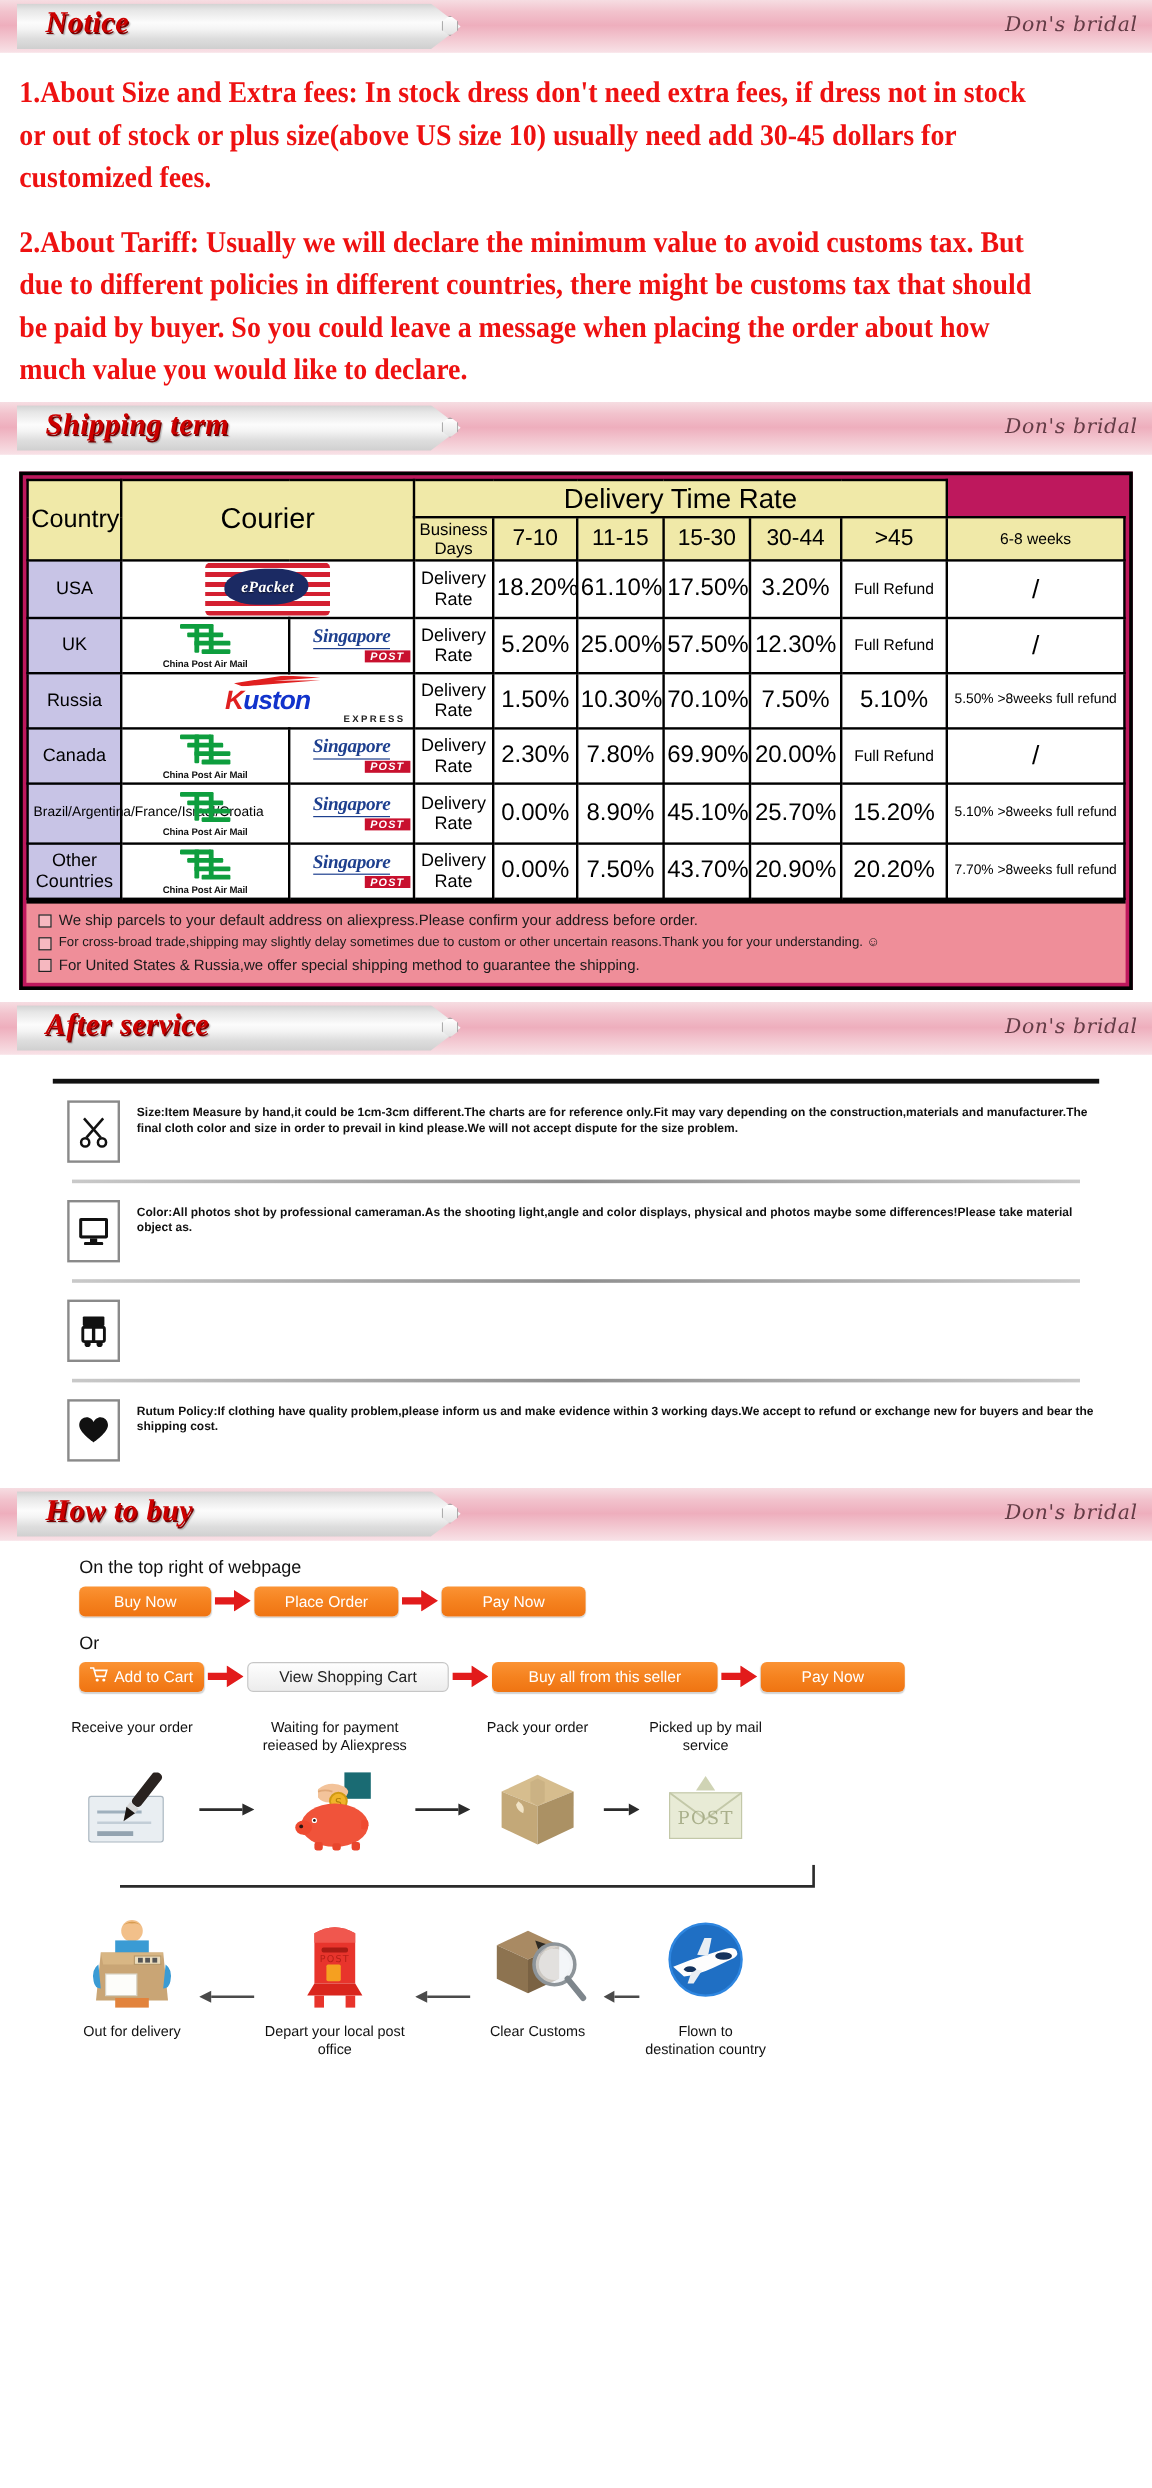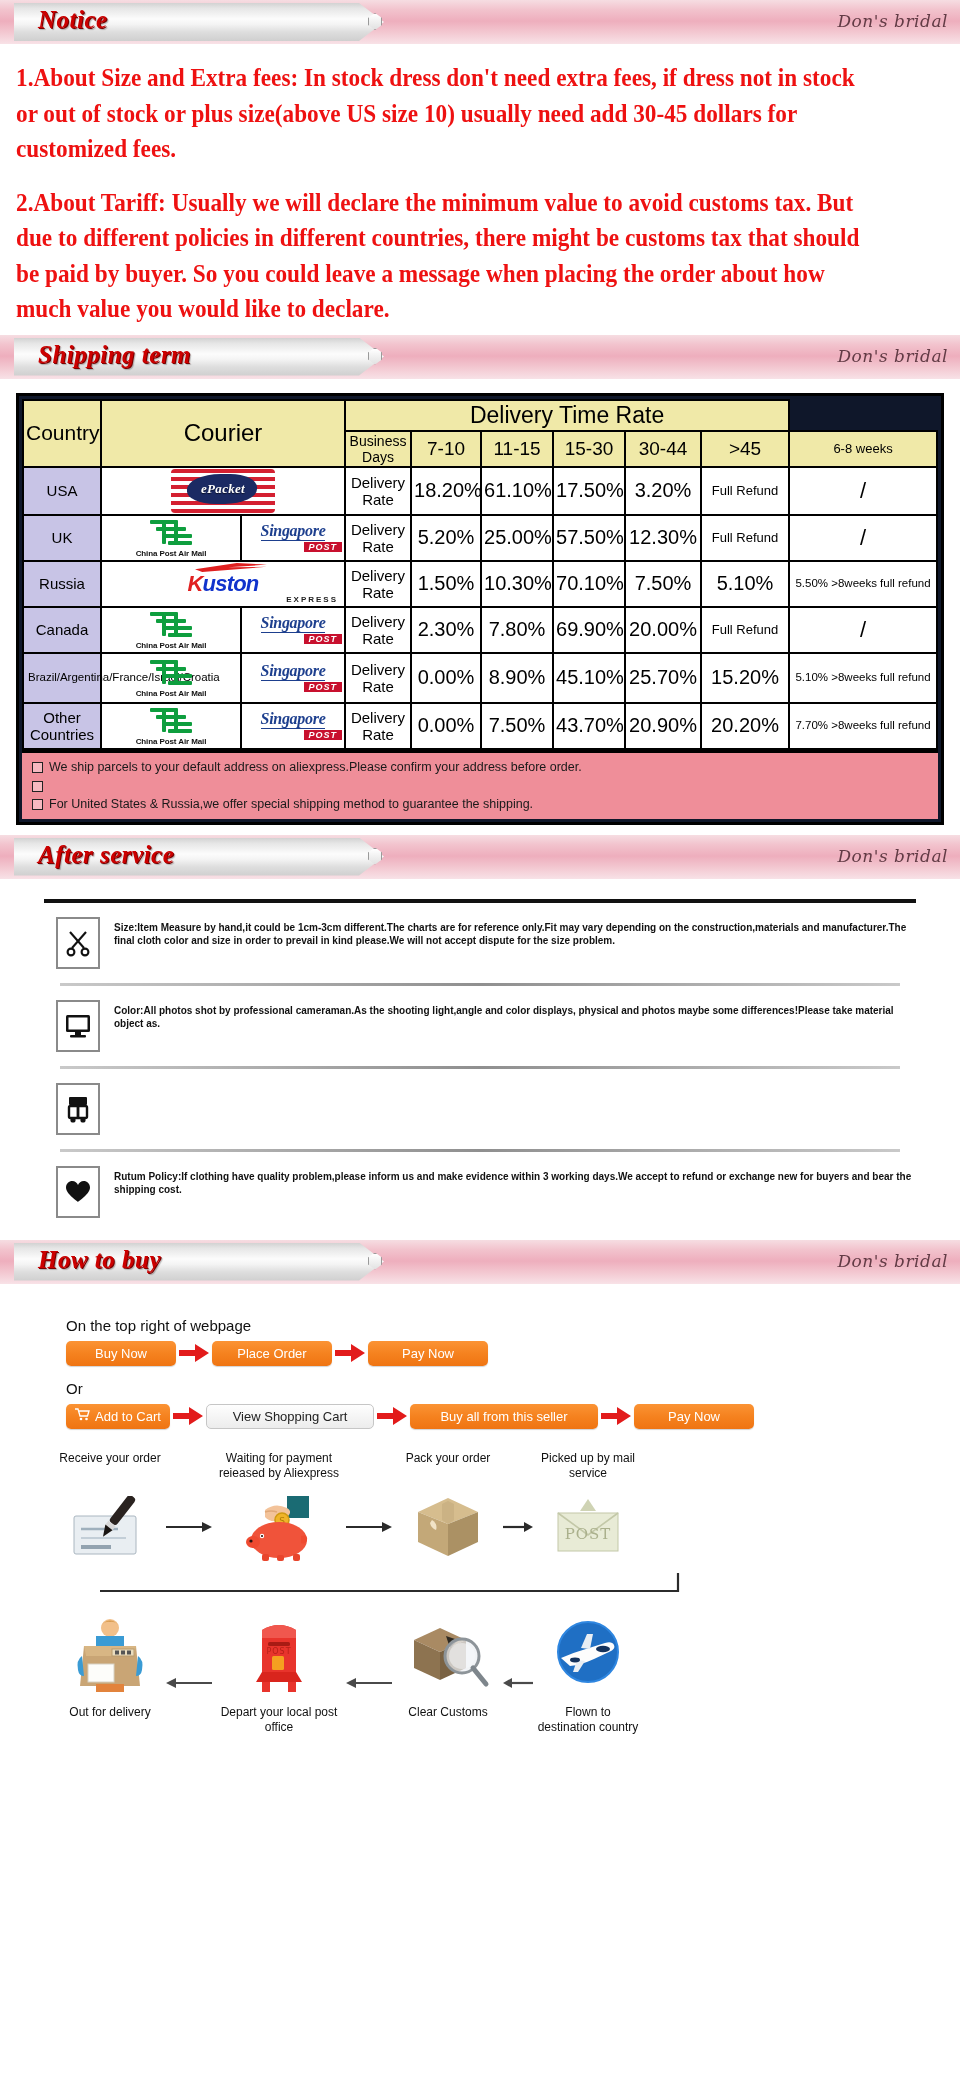--- a/index.html
+++ b/index.html
@@ -70,21 +70,21 @@
     line-height: 1.42;
     color: #ee1111;
     margin-bottom: 18px;
     transform: scaleX(.93);
     transform-origin: left center;
   }
   .notice-para:last-child { margin-bottom: 0; }
 
   
   .ship-wrap { padding: 14px 16px 10px 16px; }
-  .ship-frame { border: 3px solid #000; padding: 3px; background: #0f172a; }
+  .ship-frame { border: 3px solid #000; padding: 3px; background: #be185d; }
   table.ship {
     width: 100%;
     border-collapse: collapse;
     table-layout: fixed;
     font-family: "Liberation Sans", sans-serif;
   }
   table.ship th, table.ship td {
     border: 2px solid #000;
     text-align: center;
     vertical-align: middle;
@@ -264,21 +264,21 @@
   .svc-ico svg { display: block; }
   .svc-txt {
     font-size: 10px;
     font-weight: bold;
     line-height: 1.38;
     color: #111;
     padding-top: 4px;
   }
 
   
-  .buy-body { padding: 14px 0 0 0; margin-top: 19px; }
+  .buy-body { padding: 14px 0 0 0; }
   .buy-label {
     font-size: 15px; color: #111;
     margin: 0 0 7px 66px;
   }
   .buy-or {
     font-size: 15px; color: #111;
     margin: 14px 0 7px 66px;
   }
   .btn-row { display: flex; align-items: center; margin-left: 66px; }
   .btn {
@@ -554,20 +554,21 @@
         </tbody>
       </table>
 
       <div class="ship-note">
         <div class="note-line">
           <span class="note-box"></span>
           <span class="note-t1">We ship parcels to your default address on aliexpress.Please confirm your address before order.</span>
         </div>
         <div class="note-line">
           <span class="note-box"></span>
+          <span class="note-t2">For cross-broad trade,shipping may slightly delay sometimes due to custom or other uncertain reasons.Thank you for your understanding.  ☺</span>
         </div>
         <div class="note-line">
           <span class="note-box"></span>
           <span class="note-t3">For United States &amp; Russia,we offer special shipping method to guarantee the shipping.</span>
         </div>
       </div>
     </div>
   </div>
 
   <div class="banner">

